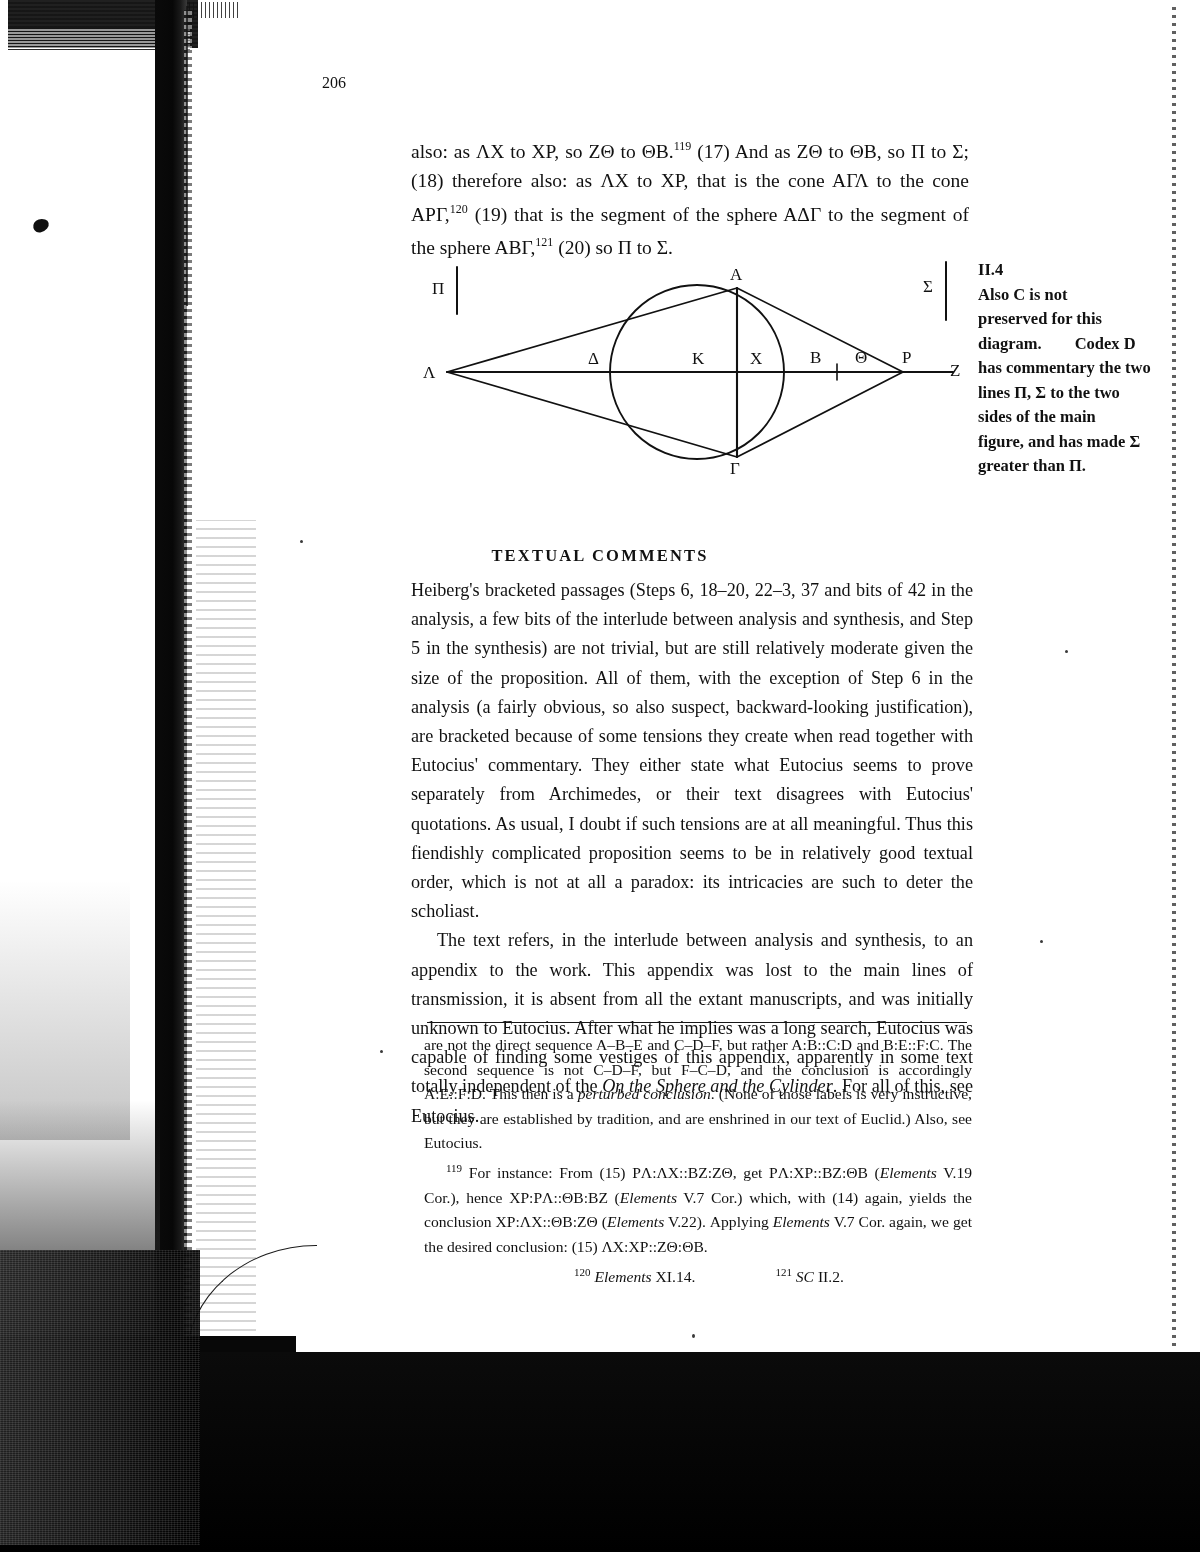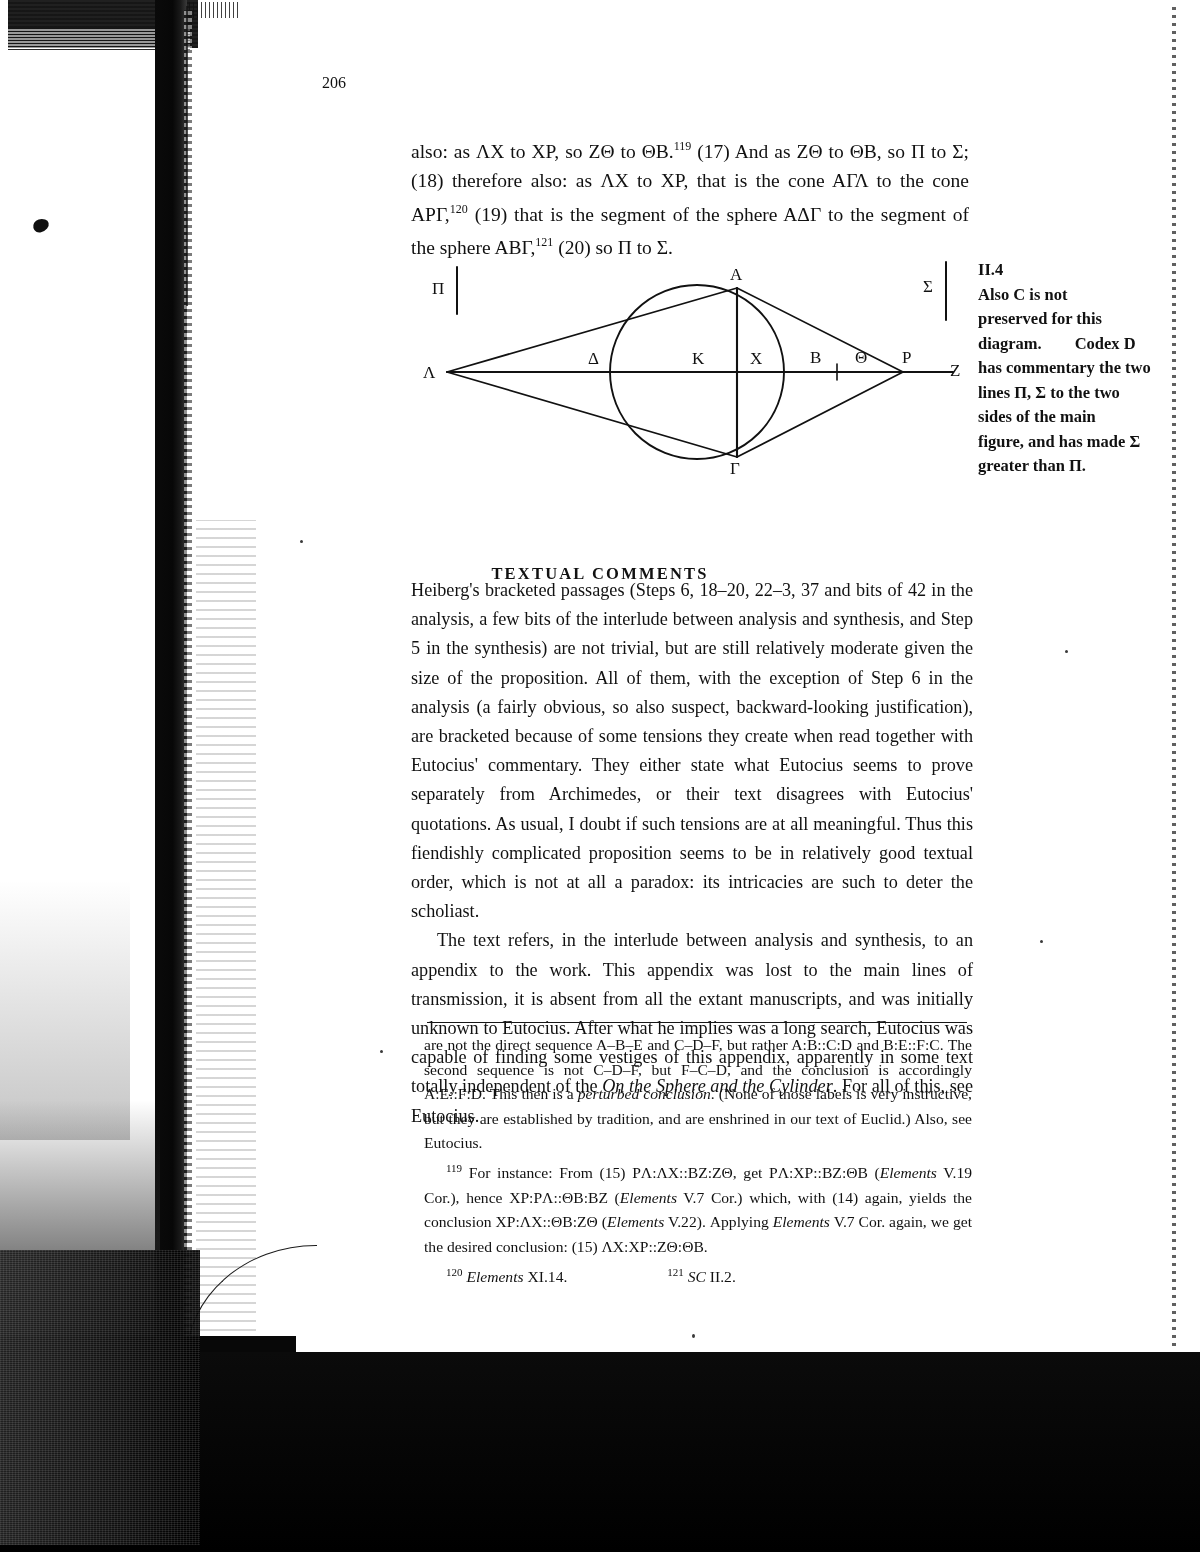--- a/index.html
+++ b/index.html
@@ -159,21 +159,21 @@
     position: absolute;
     left: 978px; top: 258px; width: 188px;
     font-size: 16.5px;
     line-height: 24.5px;
     font-weight: bold;
   }
   .margin-note .mn-line { white-space: pre-wrap; }
 
   .section-title {
     position:absolute;
-    top: 564px; left: 0; width: 1200px;
+    top: 546px; left: 0; width: 1200px;
     text-align: center;
     font-size: 16.5px;
     letter-spacing: 2.2px;
     font-weight: 600;
   }
 
   .comments {
     position: absolute;
     left: 411px; top: 576px; width: 562px;
     font-size: 18.2px;
@@ -194,21 +194,21 @@
     position:absolute;
     left: 424px; top: 1033px; width: 548px;
     font-size: 15.6px;
     line-height: 24.6px;
     text-align: justify;
   }
   .footnotes p { margin: 0; }
   .footnotes p.fn-indent { text-indent: 22px; }
   .footnotes i { font-style: italic; }
   .footnotes sup { font-size: 11px; vertical-align: super; }
-  .fn-last { display:flex; gap: 78px; text-indent: 22px; }
+  .fn-last { display:flex; gap: 58px; text-indent: 22px; justify-content: center; }
 </style>
 </head>
 <body>
 
 <div id="scan-artifacts">
   <div class="art-top-band"></div>
   <div class="art-top-band2"></div>
   <div class="art-top-right-speck"></div>
   <div class="art-gutter"></div>
   <div class="art-gutter-edge"></div>

